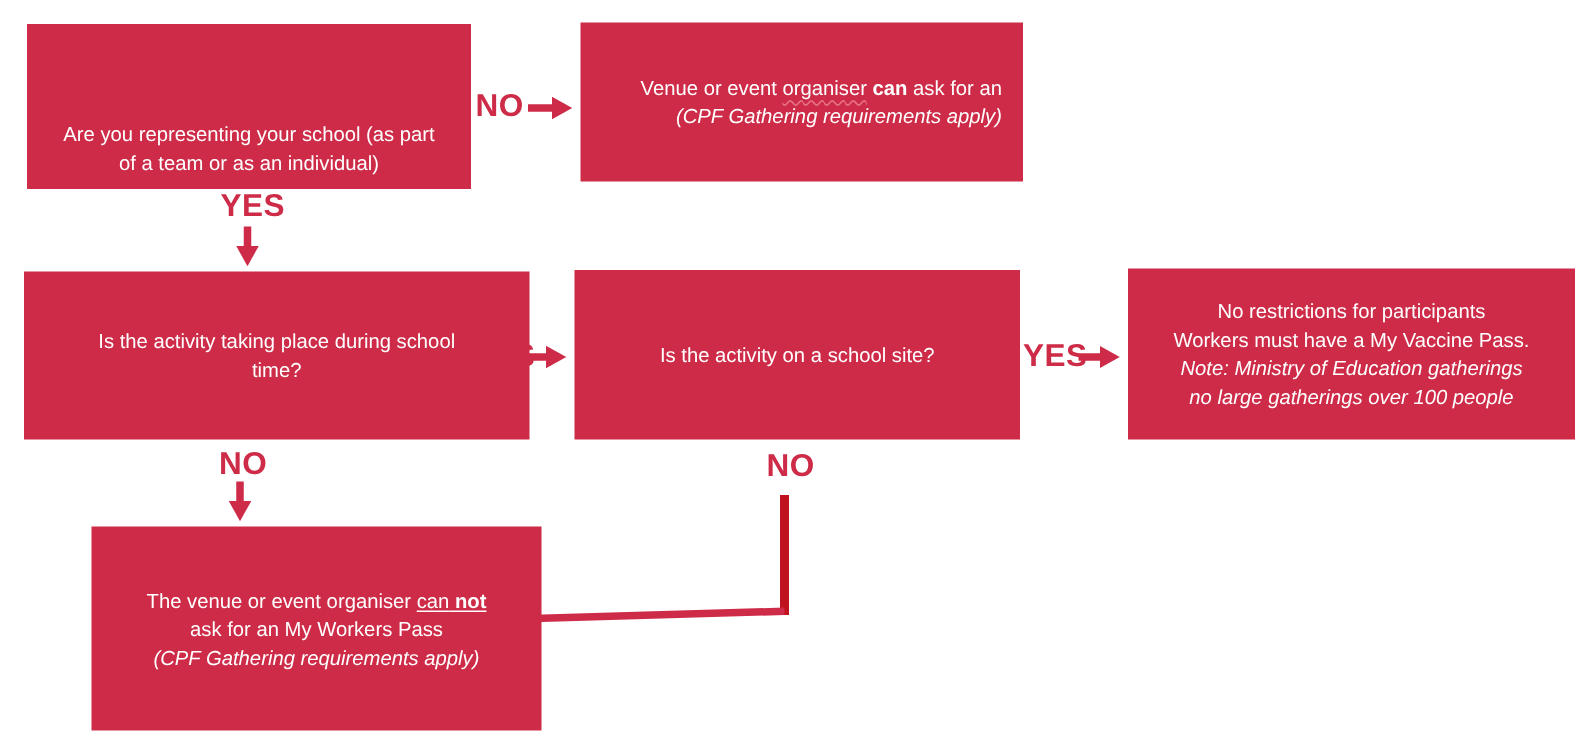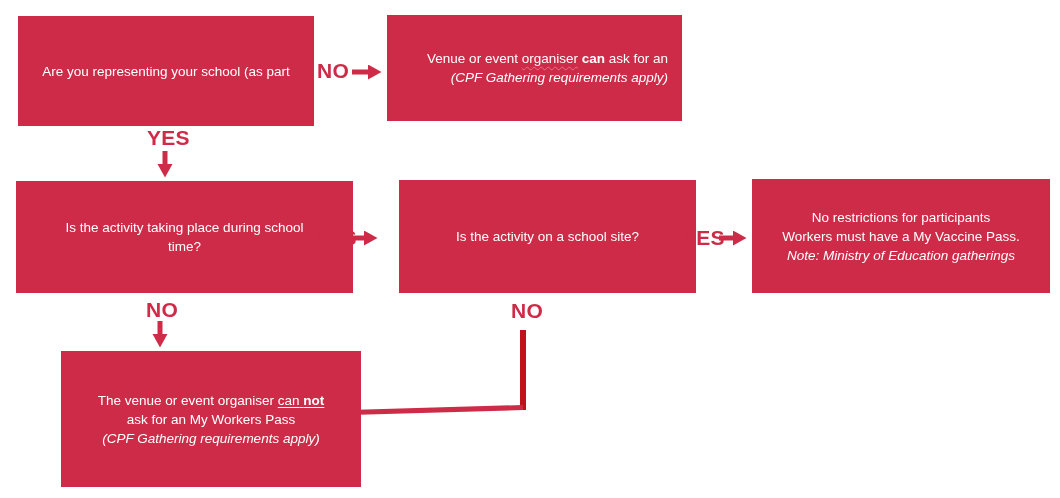--- a/index.html
+++ b/index.html
@@ -77,51 +77,53 @@
     </defs>
     <path class="line" d="M352 72 L370 72" marker-end="url(#ah)"></path>
     <path class="line" d="M165 151 L165 166" marker-end="url(#ah)"></path>
     <path class="line" d="M349 238 L366 238" marker-end="url(#ah)"></path>
     <path class="line" d="M719 238 L735 238" marker-end="url(#ah)"></path>
     <path class="line" d="M160 321 L160 336" marker-end="url(#ah)"></path>
     <path class="line dark" d="M523 330 L523 410"></path>
     <path class="line" d="M523 407.5 L332 413" marker-end="url(#ah)"></path>
   </svg>
 
-  <div class="box" style="left:18px;top:16px;width:296px;height:110px;">
+  <div class="box" style="left:18px;top:16px;width:296px;height:110px;align-items:flex-end;">
     <div class="rich">
         <div><span>Are you representing your school (as part</span></div>
+        <div><span>of a team or as an individual)</span></div>
       </div>
   </div>
 
   <div class="box" style="left:387px;top:15px;width:295px;height:106px;text-align:right;">
     <div class="rich">
         <div><span>Venue or event </span><span class="w">organiser</span><span> </span><span class="b">can</span><span> ask for an</span></div>
         <div><span class="i">(CPF Gathering requirements apply)</span></div>
       </div>
   </div>
 
   <div class="box" style="left:16px;top:181px;width:337px;height:112px;">
     <div class="rich">
         <div><span>Is the activity taking place during school</span></div>
         <div><span>time?</span></div>
       </div>
   </div>
 
-  <div class="box" style="left:383px;top:180px;width:297px;height:113px;margin-left:16px;">
+  <div class="box" style="left:383px;top:180px;width:297px;height:113px;">
     <div class="rich">
         <div><span>Is the activity on a school site?</span></div>
       </div>
   </div>
 
   <div class="box" style="left:752px;top:179px;width:298px;height:114px;">
     <div class="rich">
         <div><span>No restrictions for participants</span></div>
         <div><span>Workers must have a My Vaccine Pass.</span></div>
         <div><span class="i">Note: Ministry of Education gatherings</span></div>
+        <div><span class="i">no large gatherings over 100 people</span></div>
       </div>
   </div>
 
   <div class="box" style="left:13px;top:351px;width:300px;height:136px;margin-left:48px;">
     <div class="rich">
         <div><span>The venue or event organiser </span><span class="u">can</span><span class="u"> </span><span class="b u">not</span></div>
         <div><span>ask for an My Workers Pass</span></div>
         <div><span class="i">(CPF Gathering requirements apply)</span></div>
       </div>
   </div>

